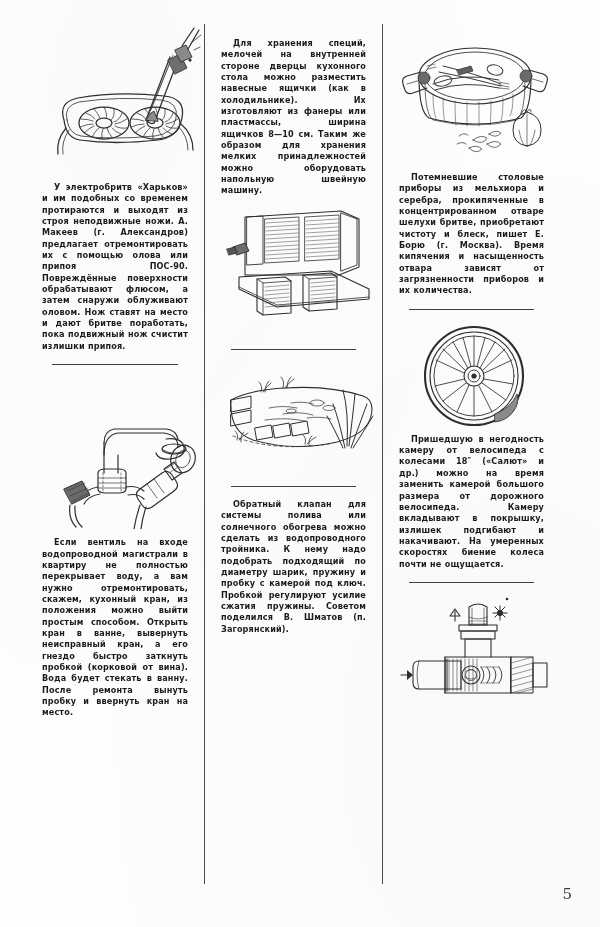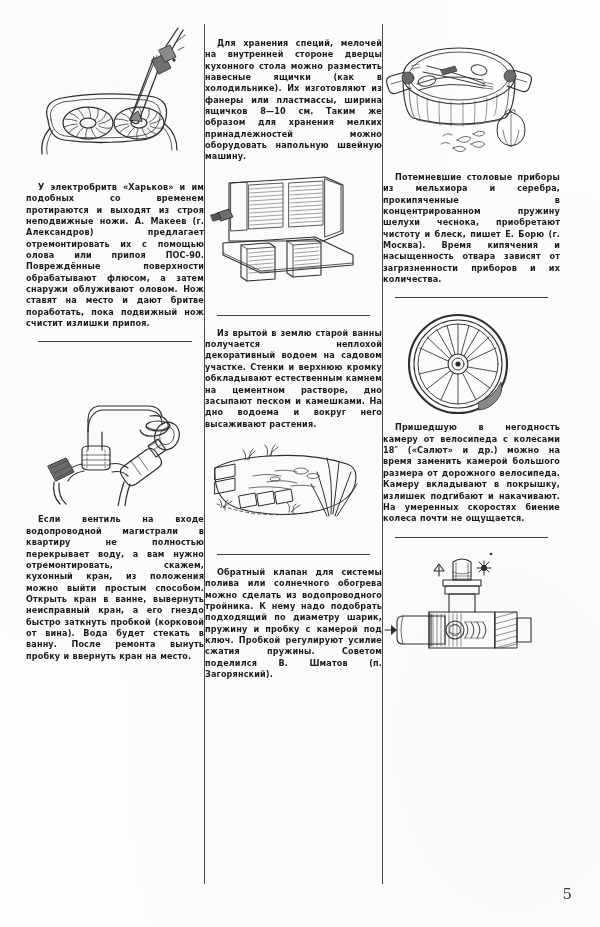--- a/index.html
+++ b/index.html
@@ -25,21 +25,21 @@
   .cols{
     position:absolute;
     left:26px;top:24px;
     width:552px;height:860px;
     display:flex;
     gap:0;
   }
   .col{
     width:178px;
     position:relative;
-    padding:0 0;
+    padding:0 16px;
     box-sizing:border-box;
   }
   .col + .col{border-left:1.1px solid #4a4a4a;}
   .col-inner{position:relative;}
 
   .art{
     position:relative;
     margin:0 auto;
     display:block;
   }
@@ -299,21 +299,20 @@
                 <path d="M90 90 l24 -2"></path>
                   <path d="M90 94 l24 -2"></path>
                   <path d="M90 98 l24 -2"></path>
               </g>
             </g>
           </svg>
         </div>
 
         <hr class="rule">
 
-        <p class="body">Из врытой в землю старой ванны получается неплохой декоративный водоем на садовом участке. Стенки и верхнюю кромку обкладывают естественным камнем на цементном растворе, дно засыпают песком и камешками. На дно водоема и вокруг него высаживают растения.</p>
 
         <div class="spacer-s"></div>
 
         <div class="art">
           <svg width="158" height="104" viewBox="0 0 158 104">
             <g class="ink" stroke-width="1">
 
               <path d="M10 30 q18 -10 54 -12 q44 -3 78 8 q12 4 8 20 q-4 18 -34 26 q-44 10 -84 -2 q-24 -8 -22 -40 z" stroke-width="1.05"></path>
               <path d="M12 66 q40 16 96 8" stroke-width="0.8" stroke-dasharray="3 3"></path>
 
@@ -444,21 +443,21 @@
                 <path d="M90 110 q7 -5 12 -1 q-5 6 -12 1 z"></path>
                 <path d="M60 112 q5 -4 9 -1"></path>
                 <path d="M58 120 q5 -3 9 0"></path>
               </g>
             </g>
           </svg>
         </div>
 
         <div class="spacer-s"></div>
 
-        <p class="body">Потемневшие столовые приборы из мельхиора и серебра, прокипяченные в концентрированном пружину шелухи чеснока, приобретают чистоту и блеск, пишет Е. Борю (г. Москва). Время кипячения и насыщенность отвара зависят от загрязненности приборов и их количества.</p>
+        <p class="body">Потемневшие столовые приборы из мельхиора и серебра, прокипяченные в концентрированном отваре шелухи бритве, приобретают чистоту и блеск, пишет Е. Борю (г. Москва). Время кипячения и насыщенность отвара зависят от загрязненности приборов и их количества.</p>
 
         <hr class="rule">
 
         <div class="art">
           <svg width="150" height="112" viewBox="0 0 150 112">
             <g class="ink" stroke-width="1.1">
 
               <circle cx="75" cy="54" r="49" stroke-width="2.1"></circle>
               <circle cx="75" cy="54" r="44"></circle>
 

